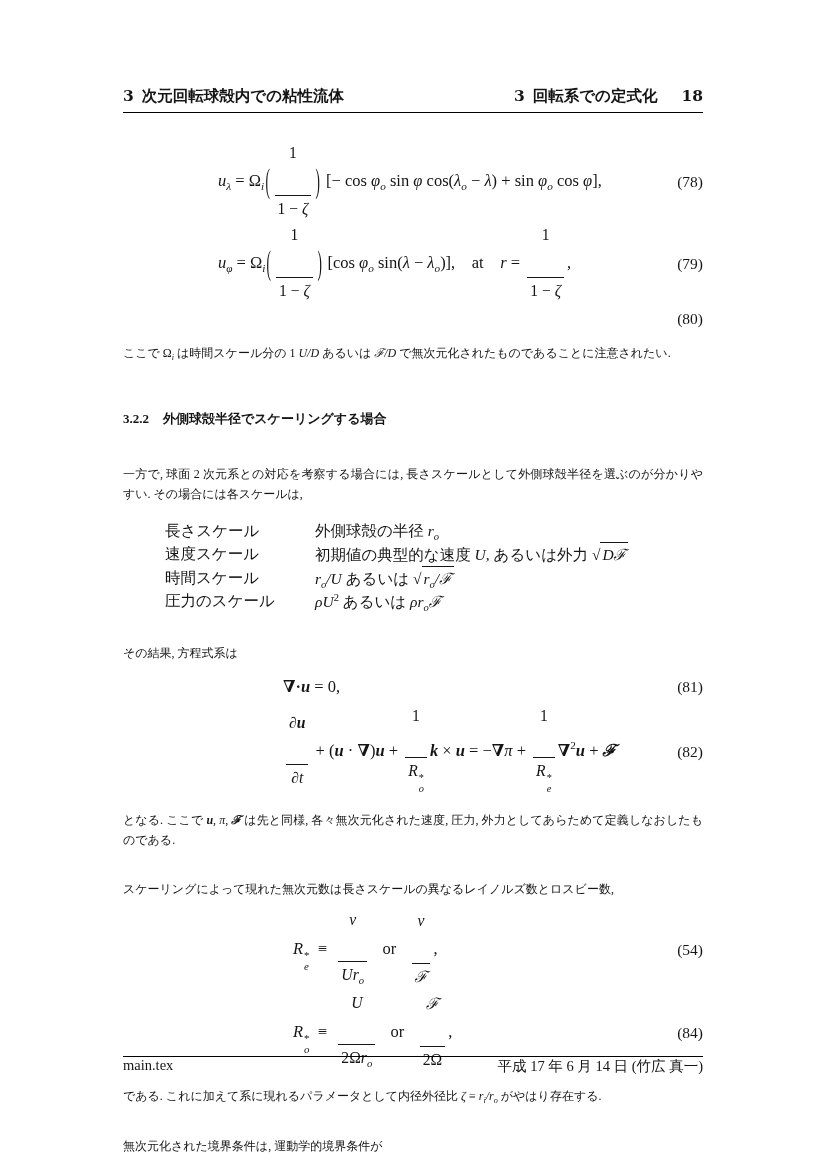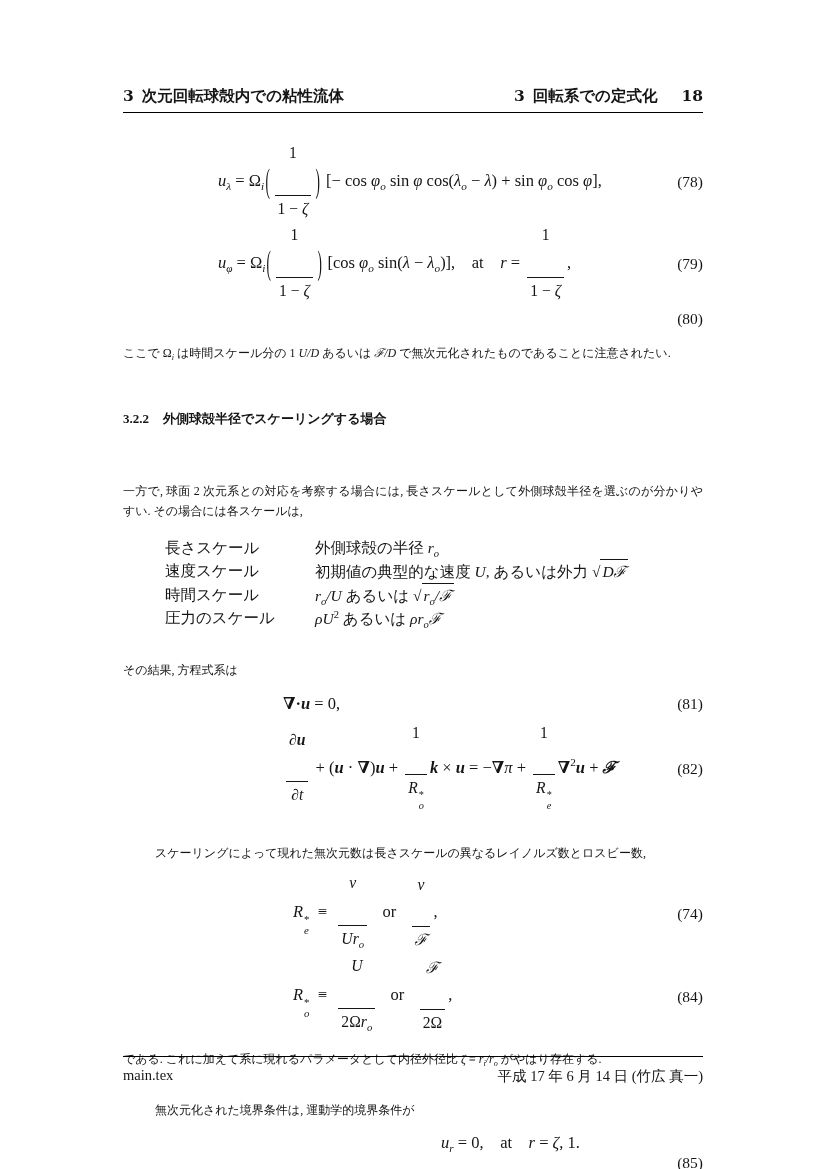--- a/index.html
+++ b/index.html
@@ -50,26 +50,26 @@
   .ind160{margin-left:160px;}
   .ind170{margin-left:170px;}
   .ind195{margin-left:195px;}
   .g-eq81{margin-top:10px;display:flex;flex-direction:column;gap:6px;}
   .g-eq81 .eqrow{min-height:26px;}
   .g-eq81 .row82{min-height:48px;}
   .g-eq83{margin-top:10px;display:flex;flex-direction:column;gap:2px;}
   .g-eq83 .eqrow{min-height:44px;}
   .g-eq85{margin-top:12px;flex-direction:column;}
   .mt14{margin-top:12px;}
-  .mt28{margin-top:28px;margin-left:32px;}
+  .mt28{margin-top:28px;}
   .mt30{margin-top:30px;}
-  .mt36{margin-top:53px;}
+  .mt36{margin-top:36px;}
   
   .ftr{position:absolute;left:123px;right:123px;top:1056px;border-top:1.2px solid #000;
-       padding-top:10px;display:flex;justify-content:space-between;font-size:14.5px;}
+       padding-top:0;display:flex;justify-content:space-between;font-size:14.5px;}
 </style>
 </head>
 <body>
 
 <div class="page">
 
   <div class="hdr">
     <div class="hdr-left">
       <span class="num">3</span>
       <span class="jp">次元回転球殻内での粘性流体</span>
@@ -152,36 +152,37 @@
             <span class="fn"><span class="rm">1</span></span>
             <span class="fd"><span>R</span><span class="supsub">
                 <span class="ssup">*</span>
                 <span class="ssub">e</span>
               </span></span>
           </span><span class="rm bf">∇</span><sup class="rm">2</sup><span class="bf">u</span><span class="rm"> + </span><span class="bf">ℱ</span></span>
       <span class="eqno">(82)</span>
     </div>
   </div>
 
+  <p class="para mt14 math"><span class="rm">となる. ここで </span><span class="bf">u</span><span class="rm">, </span><span>π</span><span class="rm">, </span><span class="bf">ℱ</span><span class="rm"> は先と同様, 各々無次元化された速度, 圧力, 外力としてあらためて定義しなおしたものである.</span></p>
 
   <p class="para mt28">スケーリングによって現れた無次元数は長さスケールの異なるレイノルズ数とロスビー数,</p>
 
   <div class="g-eq83">
     <div class="eqrow">
       <span class="math ind170"><span>R</span><span class="supsub">
             <span class="ssup">*</span>
             <span class="ssub">e</span>
           </span><span class="rm">&nbsp;&nbsp;≡&nbsp;&nbsp;</span><span class="frac">
             <span class="fn"><span>ν</span></span>
             <span class="fd"><span>Ur</span><sub>o</sub></span>
           </span><span class="rm">&nbsp;&nbsp;&nbsp;or&nbsp;&nbsp;&nbsp;</span><span class="frac">
             <span class="fn"><span>ν</span></span>
             <span class="fd"><span>ℱ</span></span>
           </span><span class="rm">,</span></span>
-      <span class="eqno">(74)</span>
+      <span class="eqno">(54)</span>
     </div>
     <div class="eqrow">
       <span class="math ind170"><span>R</span><span class="supsub">
             <span class="ssup">*</span>
             <span class="ssub">o</span>
           </span><span class="rm">&nbsp;&nbsp;≡&nbsp;&nbsp;</span><span class="frac">
             <span class="fn"><span>U</span></span>
             <span class="fd"><span class="rm">2Ω</span><span>r</span><sub>o</sub></span>
           </span><span class="rm">&nbsp;&nbsp;&nbsp;or&nbsp;&nbsp;&nbsp;</span><span class="frac">
             <span class="fn"><span>ℱ</span></span>

